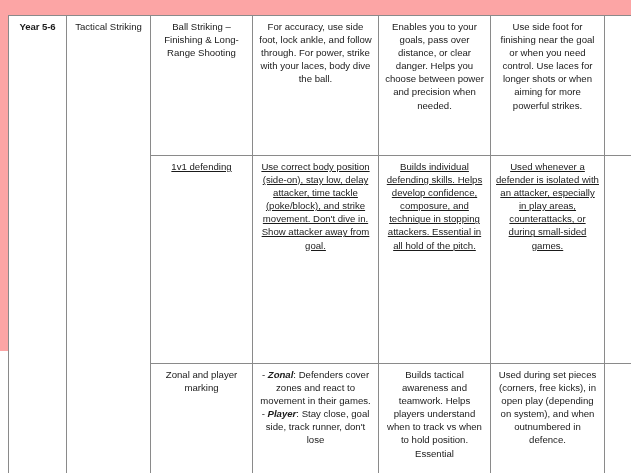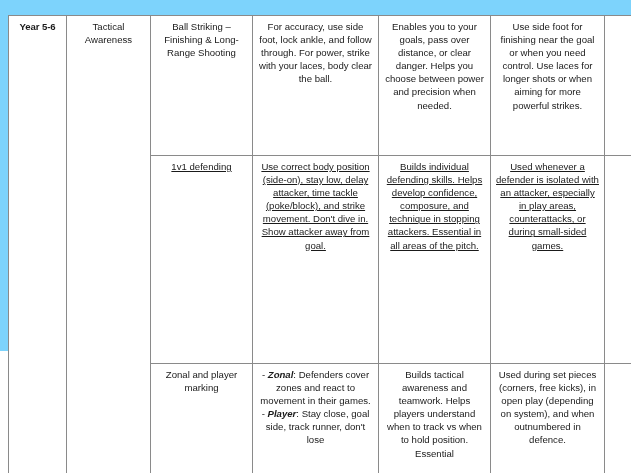--- a/index.html
+++ b/index.html
@@ -12,21 +12,21 @@
   }
   body {
     font-family: "Liberation Sans", sans-serif;
     color: #1a1a1a;
   }
 
   #sheet {
     position: relative;
     width: 631px;
     height: 351px;
-    background: #7dd3fc;
+    background: #fca5a5;
   }
 
   
   .table-wrap {
     position: absolute;
     left: 8px;
     top: 15px;
     width: 623px;       
     overflow: visible;
   }
@@ -106,33 +106,33 @@
         <col class="c-when">
         <col class="c-extra">
       </colgroup>
       <tbody>
 
         <tr class="row-1">
           <td class="year-band" rowspan="3">
             <span class="year-label">Year 5-6</span>
           </td>
           <td class="strand" rowspan="3">
-            <span>Tactical Awareness</span>
+            <span>Tactical Striking</span>
           </td>
           <td>Ball Striking – Finishing &amp; Long-Range Shooting</td>
-          <td>For accuracy, use side foot, lock ankle, and follow through. For power, strike with your laces, body clear the ball.</td>
+          <td>For accuracy, use side foot, lock ankle, and follow through. For power, strike with your laces, body dive the ball.</td>
           <td>Enables you to your goals, pass over distance, or clear danger. Helps you choose between power and precision when needed.</td>
           <td>Use side foot for finishing near the goal or when you need control. Use laces for longer shots or when aiming for more powerful strikes.</td>
           <td class="extra-col"></td>
         </tr>
 
         <tr class="row-2">
           <td>1v1 defending</td>
           <td>Use correct body position (side-on), stay low, delay attacker, time tackle (poke/block), and strike movement. Don't dive in. Show attacker away from goal.</td>
-          <td>Builds individual defending skills. Helps develop confidence, composure, and technique in stopping attackers. Essential in all areas of the pitch.</td>
+          <td>Builds individual defending skills. Helps develop confidence, composure, and technique in stopping attackers. Essential in all hold of the pitch.</td>
           <td>Used whenever a defender is isolated with an attacker, especially in play areas, counterattacks, or during small-sided games.</td>
           <td class="extra-col"></td>
         </tr>
 
         <tr class="row-3">
           <td>Zonal and player marking</td>
           <td>
             <span>- </span><span class="i">Zonal</span><span>: Defenders cover zones and react to movement in their games.</span>
             <br>
             <span>- </span><span class="i">Player</span><span>: Stay close, goal side, track runner, don't lose</span>

